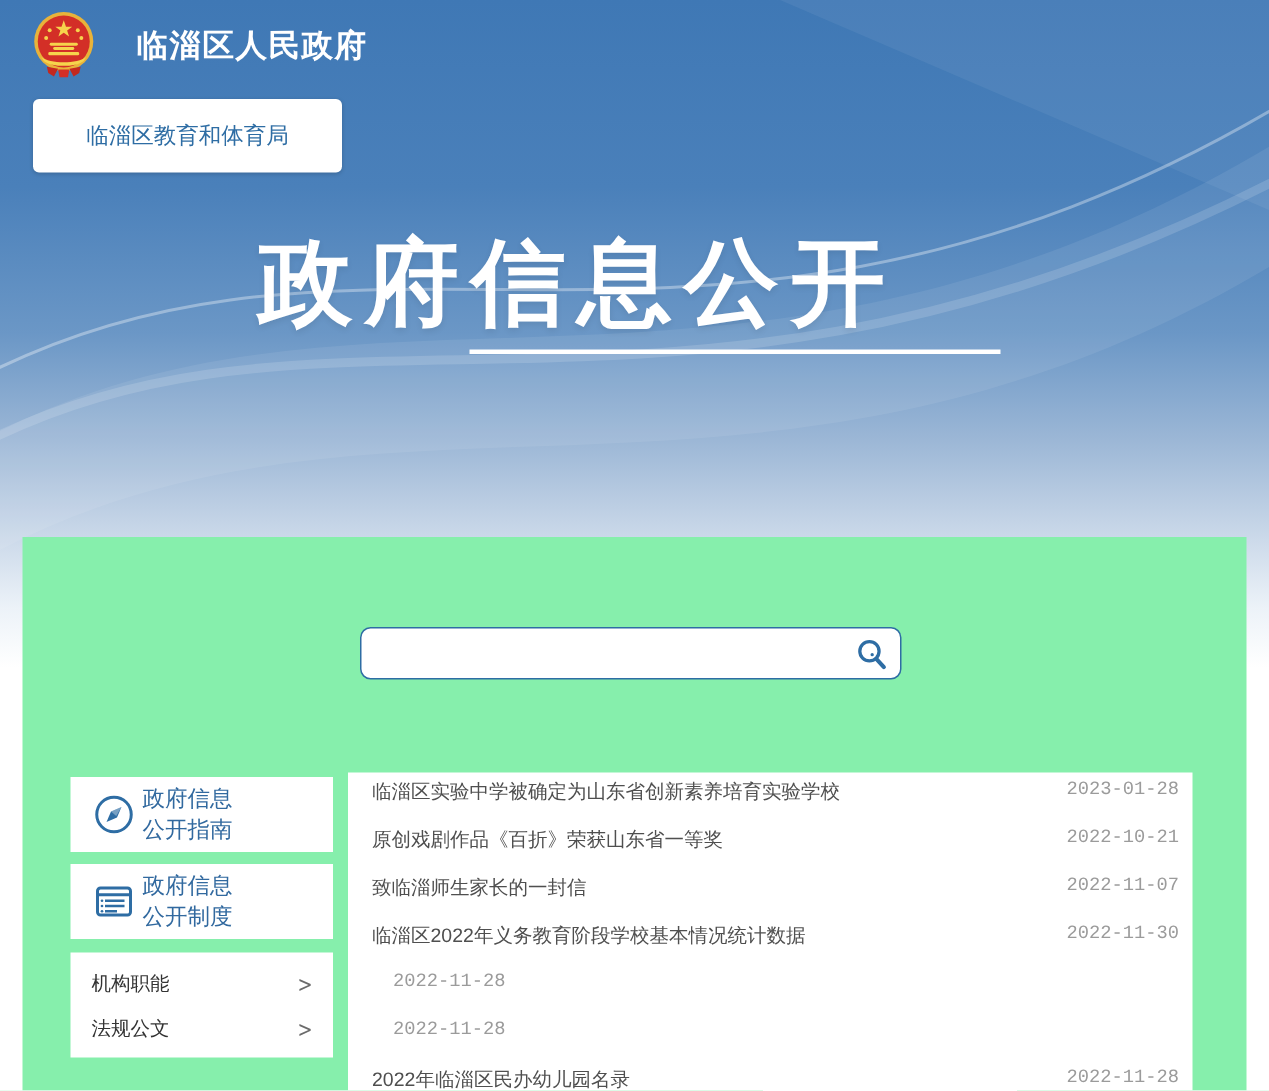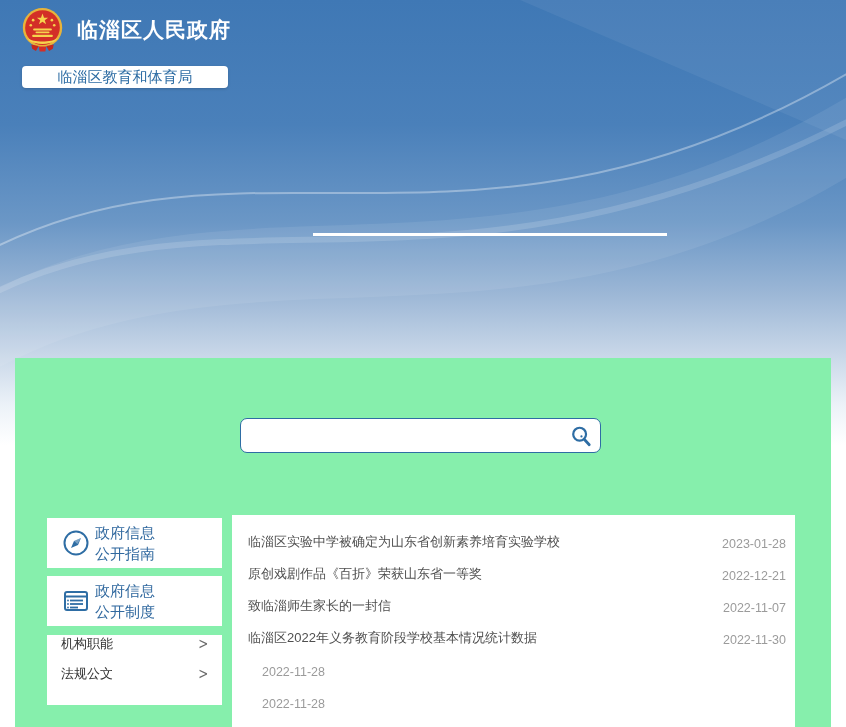--- a/index.html
+++ b/index.html
@@ -7,23 +7,23 @@
   body { font-family:"Liberation Sans","DejaVu Sans",sans-serif; }
   #page { position:relative; width:846px; height:727px; overflow:hidden; background:#fff; }
 
   
   .banner { position:absolute; left:0; top:0; width:846px; height:445px;
     background:linear-gradient(180deg,#3f78b5 0%,#4a80ba 28%,#6b97c6 50%,#9cb7d6 66%,#c3d3e6 78%,#ecf2f8 91%,#ffffff 100%); }
   .banner svg.swoosh { position:absolute; left:0; top:0; }
 
   .brand { position:absolute; left:20px; top:7px; display:flex; align-items:center; cursor:pointer; }
   .brand .emblem { width:45px; height:45px; display:block; }
-  .brand .site-name { color:#fff; font-size:21px; font-weight:bold; margin-left:12px; letter-spacing:1px; }
-
-  .dept-badge { position:absolute; left:22px; top:66px; width:206px; height:22px;
+  .brand .site-name { color:#fff; font-size:21px; font-weight:bold; margin-left:26px; letter-spacing:1px; }
+
+  .dept-badge { position:absolute; left:22px; top:66px; width:206px; height:49px;
     background:#fff; border-radius:4px; display:flex; align-items:center; justify-content:center;
     color:#2e6da4; font-size:15px; box-shadow:0 1px 3px rgba(0,0,0,.18); cursor:pointer; }
 
   .big-title { position:absolute; left:172px; top:146px; color:#fff; font-size:63px;
     font-weight:bold; letter-spacing:8px; white-space:nowrap; text-shadow:0 2px 4px rgba(0,0,0,.08); }
   .title-underline { position:absolute; left:313px; top:233px; width:354px; height:3px; background:#fff; }
 
   
   .container { position:absolute; left:15px; top:330px; width:816px; height:397px; background:#86efac;margin-top:28px; }
 
@@ -41,32 +41,32 @@
     cursor:pointer; }
   .side-card .icon-wrap { width:38px; display:flex; align-items:center; justify-content:center; flex:0 0 38px; }
   .side-card .lbl { font-size:15px; line-height:21px; color:#31699f; }
   .side-card.gap1 { margin-bottom:8px; }
   .side-card.gap2 { margin-bottom:9px; }
   .side-card.active { background:#2e6da4; position:relative; }
   .side-card.active .lbl { color:#fff; }
   .side-card.active .minus { position:absolute; right:12px; top:24px; width:17px; height:3px; background:#fff; }
 
   .submenu { background:#fff; height:70px; }
-  .submenu-row { height:30px; display:flex; align-items:flex-start; justify-content:space-between;
+  .submenu-row { height:30px; display:flex; align-items:flex-end; justify-content:space-between;
     padding:0 12px 0 14px; cursor:pointer; }
   .submenu-row .s-lbl { font-size:13px; color:#333; }
   .submenu-row .chev { font-size:15px; color:#6b6b6b; font-family:"DejaVu Sans",sans-serif; transform:scaleX(.8); }
 
   
   .news-panel { position:absolute; left:217px; top:157px; width:563px; height:240px;
     background:#fff; overflow:hidden; padding-top:4px; }
-  .news-row { height:32px; display:flex; align-items:flex-end; justify-content:space-between;
+  .news-row { height:32px; display:flex; align-items:flex-start; justify-content:space-between;
     padding:0 9px 0 16px; cursor:pointer; }
   .news-title { font-size:13px; color:#4f4f4f; white-space:nowrap; overflow:hidden; }
-  .news-date { font-size:12.5px; color:#9b9b9b; flex:0 0 auto; margin-left:14px; }
+  .news-date { font-size:12.5px; color:#9b9b9b; flex:0 0 auto; margin-left:14px;font-family:Liberation Mono, monospace; }
 </style>
 </head>
 <body>
 
 <div id="page">
 
   <div class="banner">
     <svg class="swoosh" width="846" height="445" viewBox="0 0 846 445">
       <path d="M520,0 L846,0 L846,140 Z" fill="rgba(255,255,255,0.06)"></path>
       <path d="M-40,310 C230,140 500,330 890,70 L890,150 C520,400 240,210 -40,390 Z" fill="rgba(255,255,255,0.08)"></path>
@@ -89,20 +89,21 @@
         <path d="M8,33 C14,38 34,38 40,33 L38,36 C32,40.5 16,40.5 10,36 Z" fill="#f6d44c"></path>
         <path d="M12,40 L20,41.5 L17,47 L13,44.5 Z" fill="#c4281f"></path>
         <path d="M36,40 L28,41.5 L31,47 L35,44.5 Z" fill="#c4281f"></path>
         <path d="M20,42 L28,42 L27,47.5 L21,47.5 Z" fill="#d32f27"></path>
       </svg>
       <span class="site-name">临淄区人民政府</span>
     </div>
 
     <div class="dept-badge">临淄区教育和体育局</div>
 
+    <div class="big-title">政府信息公开</div>
     <div class="title-underline"></div>
   </div>
 
   <div class="container">
 
     <div class="search-box">
       <input type="text" value="" placeholder="" style="">
       <button class="search-btn">
         <svg width="22" height="22" viewBox="0 0 24 24">
           <circle cx="10.5" cy="10" r="7" fill="none" stroke="#2e6da4" stroke-width="2.4"></circle>
@@ -162,21 +163,21 @@
 
     <div class="news-panel" id="news-panel">
   <div class="news-row">
     <span class="news-title">临淄区实验中学被确定为山东省创新素养培育实验学校</span>
     <span class="news-date">2023-01-28</span>
   </div>
 
 
   <div class="news-row">
     <span class="news-title">原创戏剧作品《百折》荣获山东省一等奖</span>
-    <span class="news-date">2022-12-21</span>
+    <span class="news-date">2022-10-21</span>
   </div>
 
   <div class="news-row">
     <span class="news-title">致临淄师生家长的一封信</span>
     <span class="news-date">2022-11-07</span>
   </div>
 
   <div class="news-row">
     <span class="news-title">临淄区2022年义务教育阶段学校基本情况统计数据</span>
     <span class="news-date">2022-11-30</span>

